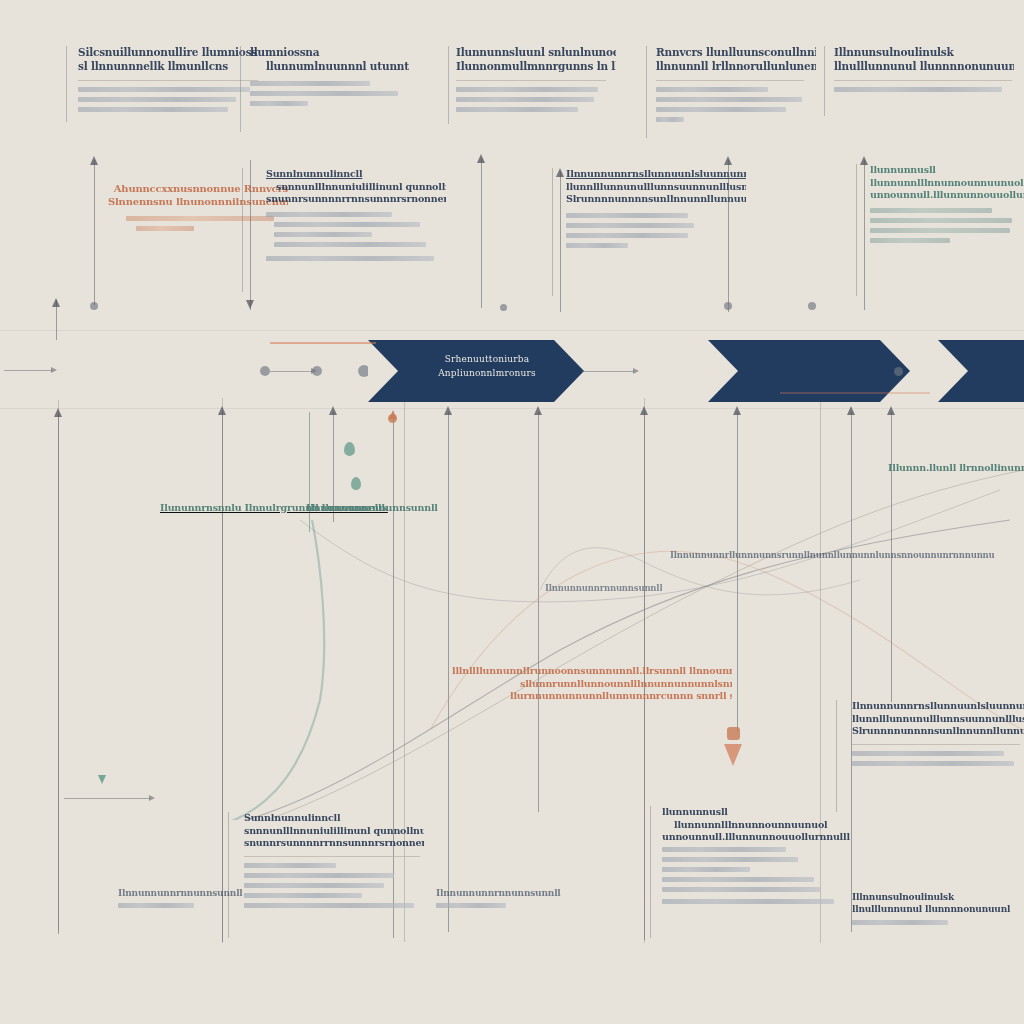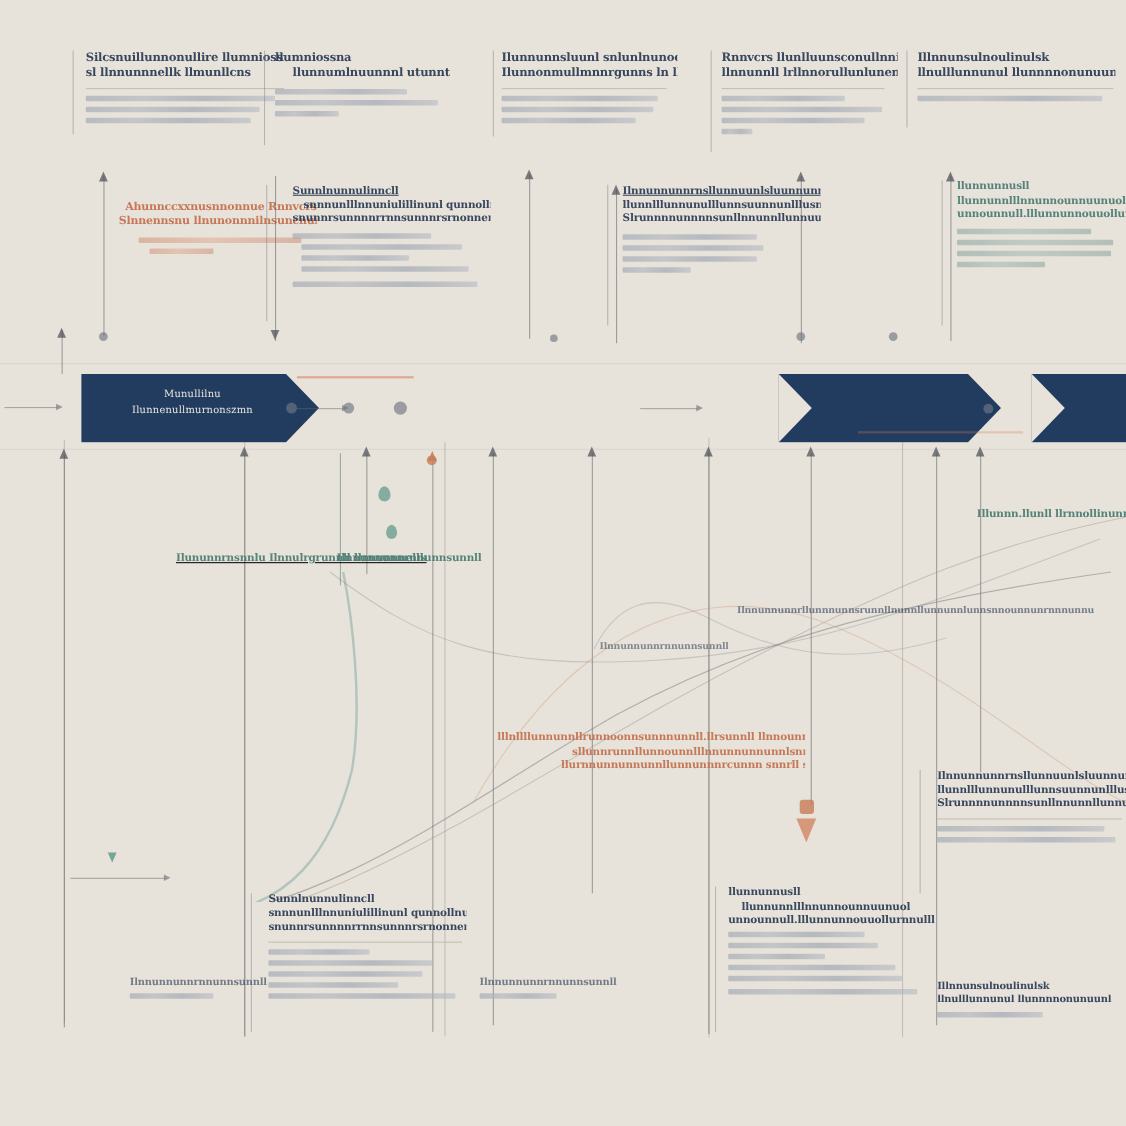--- a/index.html
+++ b/index.html
@@ -243,34 +243,34 @@
   <div class="uparrow" style="left:860px;top:156px;"></div>
   <div class="dot" style="left:808px;top:302px;width:8px;height:8px;"></div>
 
   <div class="tickline" style="left:0;top:330px;width:1024px;opacity:.3"></div>
   <div class="tickline" style="left:0;top:408px;width:1024px;opacity:.3"></div>
 
   <div id="banner">
 
     <div class="hconn" style="left:4px;top:30px;width:48px;"></div>
 
-    <div class="chev nonotch" style="left:74px;width:186px;">
-      <div class="chevlabel" style="left:6px;">
-        <span class="scrib">Munullilnu</span>
-        <span class="scrib">Ilunnenullmurnonszmn</span>
-      </div>
-    </div>
 
     <div style="position:absolute;left:262px;top:0;width:118px;height:62px;">
       <div class="dot" style="left:-2px;top:26px;width:10px;height:10px;"></div>
       <div class="hconn" style="left:8px;top:31px;width:42px;"></div>
       <div class="dot" style="left:50px;top:26px;width:10px;height:10px;"></div>
       <div class="dot" style="left:96px;top:25px;width:12px;height:12px;"></div>
     </div>
 
+    <div class="chev" style="left:368px;width:186px;">
+      <div class="chevlabel" style="left:24px;">
+        <span class="scrib">Srhenuuttoniurba</span>
+        <span class="scrib">Anpliunonnlmronurs</span>
+      </div>
+    </div>
 
     <div style="position:absolute;left:556px;top:0;width:230px;height:62px;">
       <div class="hconn" style="left:26px;top:31px;width:52px;"></div>
     </div>
 
     <div class="chev" style="left:708px;width:172px;"></div>
 
     <div style="position:absolute;left:886px;top:0;width:138px;height:62px;">
       <div class="dot" style="left:8px;top:27px;width:9px;height:9px;"></div>
       <div class="dot" style="left:58px;top:28px;width:7px;height:7px;"></div>

